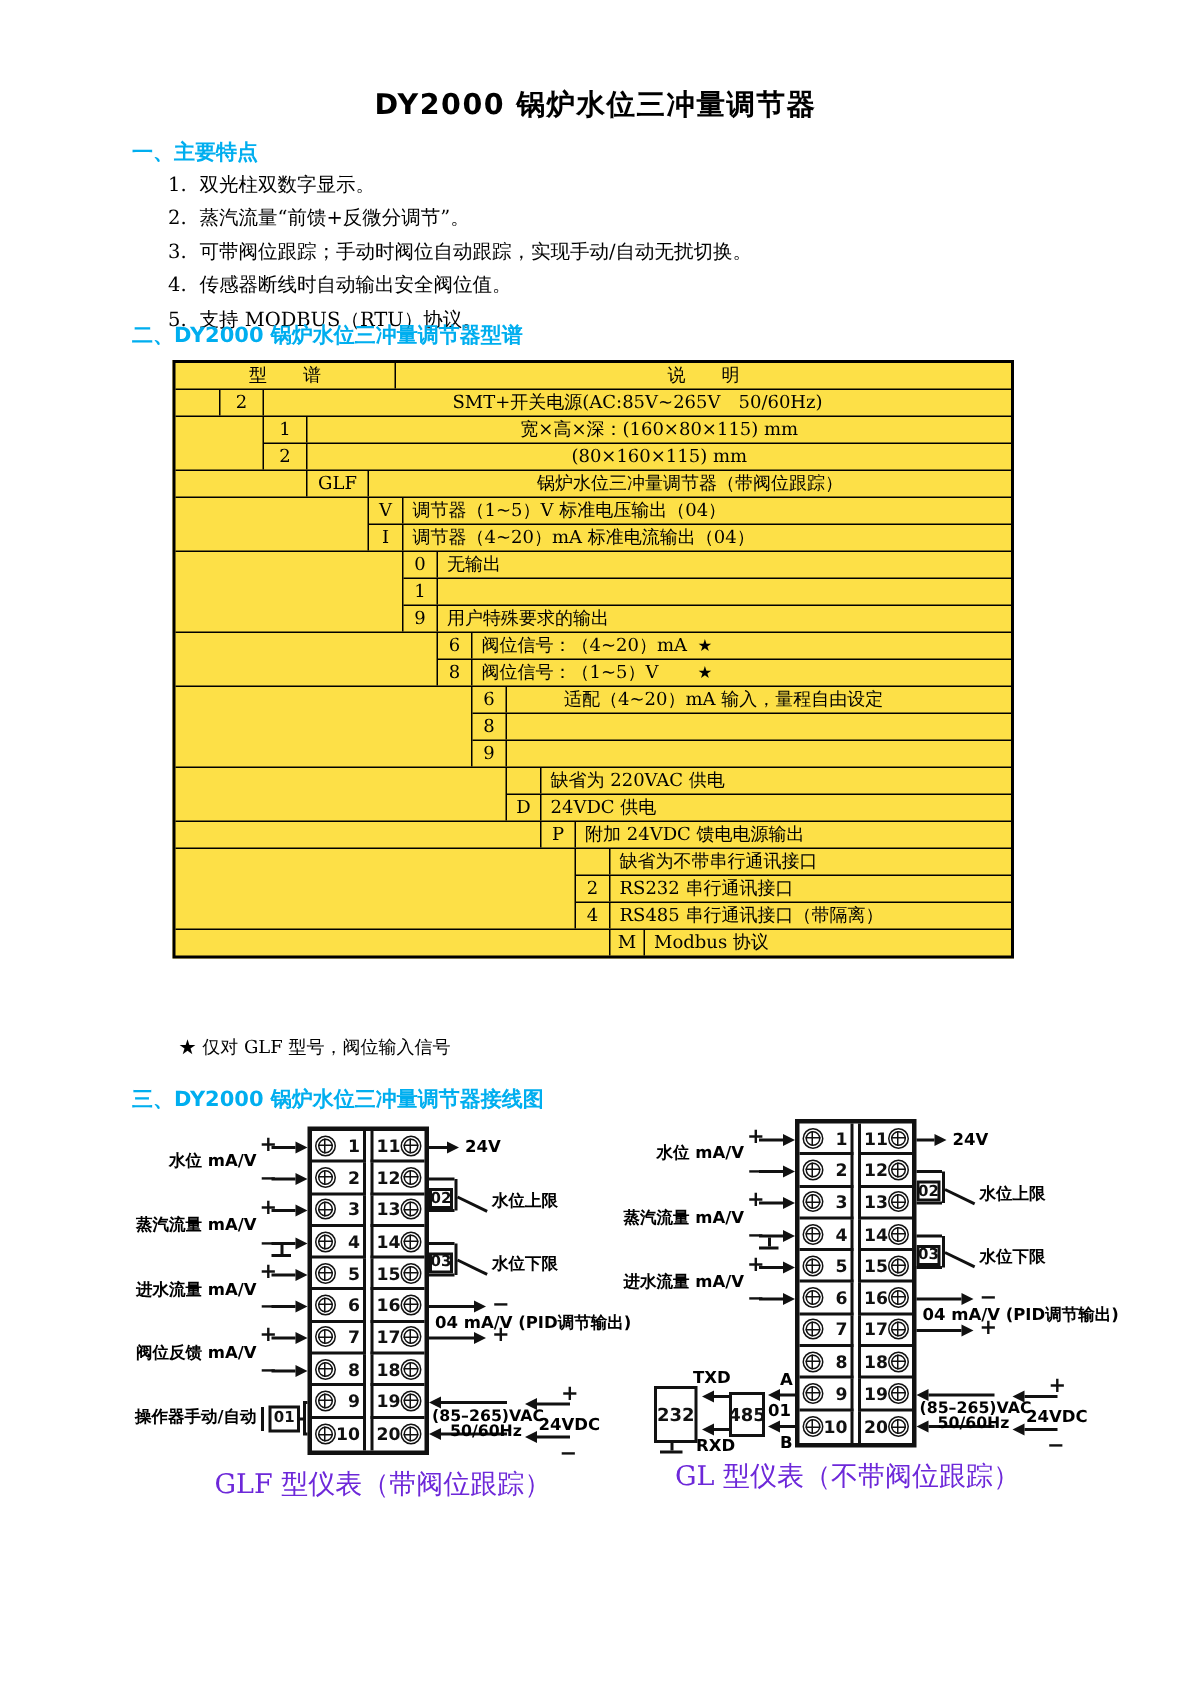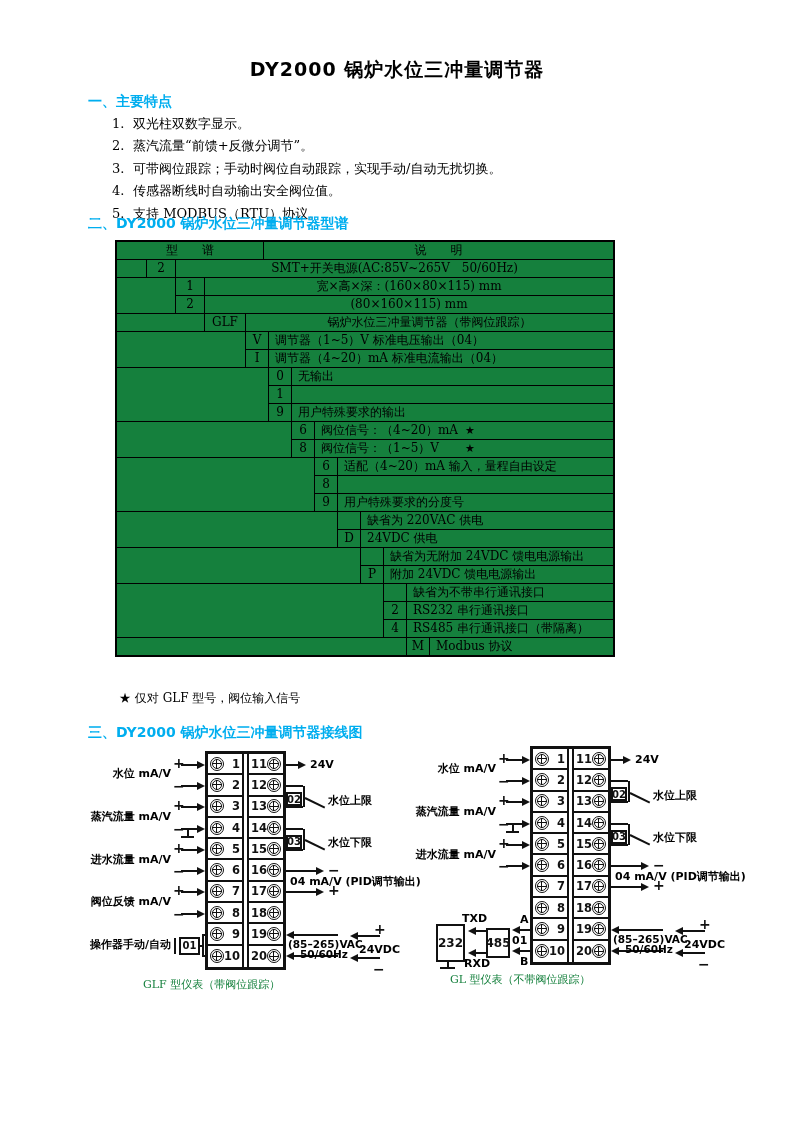--- a/index.html
+++ b/index.html
@@ -11,22 +11,22 @@
   #h-feat{top:93px}
   #h-spec{top:215px}
   #h-wire{top:724px}
 
   
   #features-list{position:absolute;left:110px;top:117px;font-size:13px;color:#000}
   .feat{display:flex;height:14px;margin-bottom:8.4px;line-height:14px;white-space:nowrap}
   .feat .n{width:23px;padding-left:2px;box-sizing:border-box}
 
   
-  #spec-table{position:absolute;left:115px;top:240px;width:500px;border:2px solid #000;
-              box-sizing:border-box;font-size:12px;color:#000;background:#15803d}
+  #spec-table{position:absolute;left:115px;top:240px;width:561px;border:2px solid #000;
+              box-sizing:border-box;font-size:12px;color:#000;background:#fde047}
   #spec-table .th{display:flex;height:17px;line-height:17px;border-bottom:1px solid #000}
   #spec-table .thl{width:147px;border-right:1px solid #000;text-align:center;box-sizing:border-box}
   #spec-table .thr{flex:1;text-align:center}
   .tg{display:flex;border-top:1px solid #000}
   .th + .tg{border-top:none}
   .tg .sp{flex:0 0 auto;border-right:1px solid #000;box-sizing:border-box}
   .tg .rws{flex:1;display:flex;flex-direction:column}
   .rw{display:flex;height:17px;line-height:16px;white-space:nowrap}
   .rw + .rw{border-top:1px solid #000}
   .rw .cd{flex:0 0 auto;border-right:1px solid #000;text-align:center;box-sizing:border-box}
@@ -57,21 +57,21 @@
       border-left:8px solid #111;border-top:4px solid transparent;border-bottom:4px solid transparent}
   .wire.al::before{content:"";position:absolute;left:-8px;top:-3px;width:0;height:0;
       border-right:8px solid #111;border-top:4px solid transparent;border-bottom:4px solid transparent}
   .vl{position:absolute;width:2px;background:#111}
   .dg{position:absolute;width:22px;height:2px;background:#111;transform-origin:0 50%;transform:rotate(26deg)}
   .dl{position:absolute;font:bold 11px "DejaVu Sans","Liberation Sans",sans-serif;color:#000;
       white-space:nowrap;line-height:1.1}
   .sgn{position:absolute;font:bold 14px "DejaVu Sans","Liberation Sans",sans-serif;line-height:1}
   .sb{position:absolute;border:2px solid #111;background:#fff;display:flex;align-items:center;justify-content:center;
       font:bold 11px "DejaVu Sans","Liberation Sans",sans-serif;box-sizing:border-box}
-  .cap{position:absolute;font-size:11px;color:#15803d;text-align:left;width:200px;white-space:nowrap}
+  .cap{position:absolute;font-size:18px;color:#6d28d9;text-align:right;width:200px;white-space:nowrap}
 </style>
 </head>
 <body>
 
 <div id="page">
   <div class="title">DY2000 锅炉水位三冲量调节器</div>
   <div class="h1" id="h-feat">一、主要特点</div>
   <div id="features-list">
       <div class="feat">
         <div class="n">1.</div>
@@ -171,51 +171,46 @@
             <div class="cd" style="width: 23px;">8</div>
             <div class="ds l"><div style="display: inline;">阀位信号：（1~5）V</div><div class="star">★</div></div>
           </div>
         </div>
       </div>
       <div class="tg">
         <div class="sp" style="width: 198px;"></div>
         <div class="rws">
           <div class="rw">
             <div class="cd" style="width: 23px;">6</div>
-            <div class="ds l"><div style="display: inline;">适配（4~20）mA 输入，量程自由设定</div></div>
+            <div class="ds l"><div style="display: inline; margin-left: 32px;">适配（4~20）mA 输入，量程自由设定</div></div>
           </div>
           <div class="rw">
             <div class="cd" style="width: 23px;">8</div>
           </div>
           <div class="rw">
             <div class="cd" style="width: 23px;">9</div>
-            <div class="ds l"><div style="display: inline;">用户特殊要求的分度号</div></div>
           </div>
         </div>
       </div>
       <div class="tg">
         <div class="sp" style="width: 221px;"></div>
         <div class="rws">
           <div class="rw">
             <div class="cd" style="width: 23px;"></div>
             <div class="ds l"><div style="display: inline;">缺省为 220VAC 供电</div></div>
           </div>
           <div class="rw">
             <div class="cd" style="width: 23px;">D</div>
             <div class="ds l"><div style="display: inline; margin-top: 30px;">24VDC 供电</div></div>
           </div>
         </div>
       </div>
       <div class="tg">
         <div class="sp" style="width: 244px;"></div>
         <div class="rws">
-          <div class="rw">
-            <div class="cd" style="width: 23px;"></div>
-            <div class="ds l"><div style="display: inline;">缺省为无附加 24VDC 馈电电源输出</div></div>
-          </div>
           <div class="rw">
             <div class="cd" style="width: 23px;">P</div>
             <div class="ds l"><div style="display: inline;">附加 24VDC 馈电电源输出</div></div>
           </div>
         </div>
       </div>
       <div class="tg">
         <div class="sp" style="width: 267px;"></div>
         <div class="rws">
           <div class="rw">

